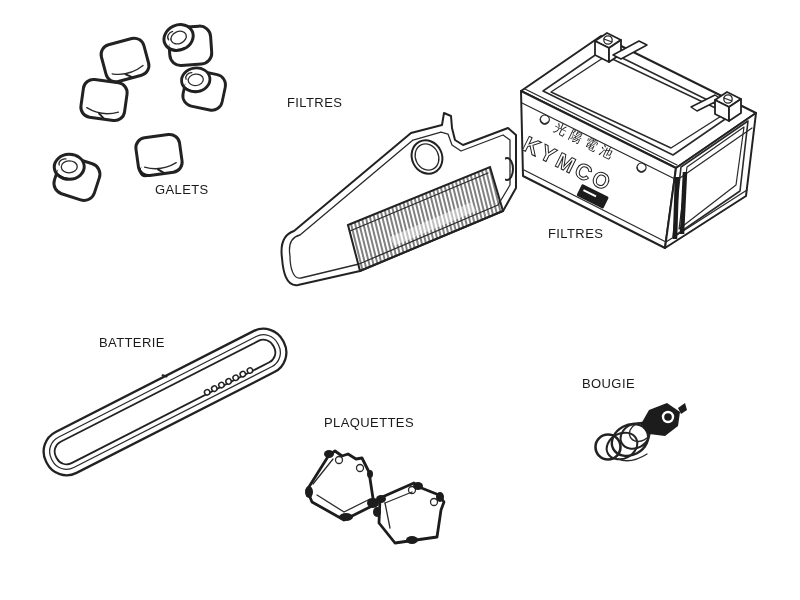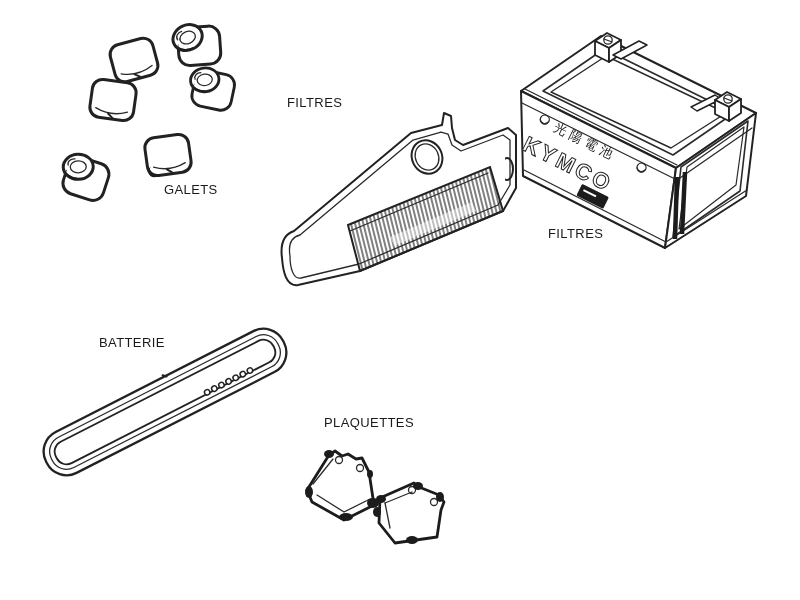--- a/index.html
+++ b/index.html
@@ -17,21 +17,21 @@
   .dk{fill:#1c1c1c;stroke:none;}
   .face-cn{font-size:13px;letter-spacing:4px;fill:#222;font-family:"DejaVu Sans",sans-serif;}
   .face-brand{font-size:22px;font-weight:bold;letter-spacing:3px;fill:#ffffff;stroke:#222;
               stroke-width:1;font-family:"Liberation Sans",sans-serif;}
 </style>
 </head>
 <body>
 
 <div class="stage">
 
-  <div class="part" style="left:50px;top:10px;width:200px;height:195px">
+  <div class="part" style="left:41px;top:10px;width:200px;height:195px">
     <svg width="200" height="195" viewBox="0 0 200 195">
       <defs>
         <g id="roller-side">
           <rect x="-22" y="-19" width="44" height="38" rx="10" class="wh" style="stroke-width:3"></rect>
           <path d="M -16,10 Q 0,17 16,10" class="ln-thin"></path>
           <path d="M -3,14 L 2,18" class="ln"></path>
         </g>
         <g id="roller-bore">
           <rect x="-18" y="-16" width="42" height="38" rx="11" class="wh" style="stroke-width:3"></rect>
           <g transform="translate(-8,-6) rotate(-20)">
@@ -187,14 +187,34 @@
         <ellipse cx="99" cy="99" rx="5" ry="4" class="dk"></ellipse>
         <ellipse cx="136" cy="86" rx="5" ry="4" class="dk"></ellipse>
         <ellipse cx="158" cy="97" rx="4" ry="5" class="dk"></ellipse>
         <ellipse cx="130" cy="140" rx="6" ry="4" class="dk"></ellipse>
         <ellipse cx="95" cy="112" rx="4" ry="5" class="dk"></ellipse>
       </g>
     </svg>
     <div class="plabel" style="left:42px;top:15px">PLAQUETTES</div>
   </div>
 
+  <div class="part" style="left:575px;top:370px;width:125px;height:110px">
+    <svg width="125" height="110" viewBox="0 0 125 110">
+
+      <circle cx="33" cy="77" r="12.5" class="ln" style="stroke-width:2.6"></circle>
+
+      <g>
+        <ellipse cx="47" cy="76" rx="16" ry="12.5" class="ln" transform="rotate(-28 47 76)"></ellipse>
+        <ellipse cx="55" cy="70" rx="19" ry="15" class="ln" style="stroke-width:2.4" transform="rotate(-28 55 70)"></ellipse>
+        <ellipse cx="60" cy="66" rx="15" ry="12" class="ln" transform="rotate(-28 60 66)"></ellipse>
+        <ellipse cx="65" cy="62" rx="11" ry="9" class="ln-thin" transform="rotate(-28 65 62)"></ellipse>
+        <path d="M 40,88 Q 55,95 72,84" class="ln-thin"></path>
+
+        <path d="M 66,54 L 74,40 L 92,33 L 105,42 L 103,56 L 90,66 L 74,64 Z" class="dk"></path>
+        <path d="M 103,38 L 110,33 L 112,40 L 106,44 Z" class="dk"></path>
+
+        <circle cx="93" cy="47" r="5" fill="none" stroke="#ffffff" stroke-width="2.4"></circle>
+      </g>
+    </svg>
+    <div class="plabel" style="left:7px;top:6px">BOUGIE</div>
+  </div>
 
 </div>
 
 </body></html>

